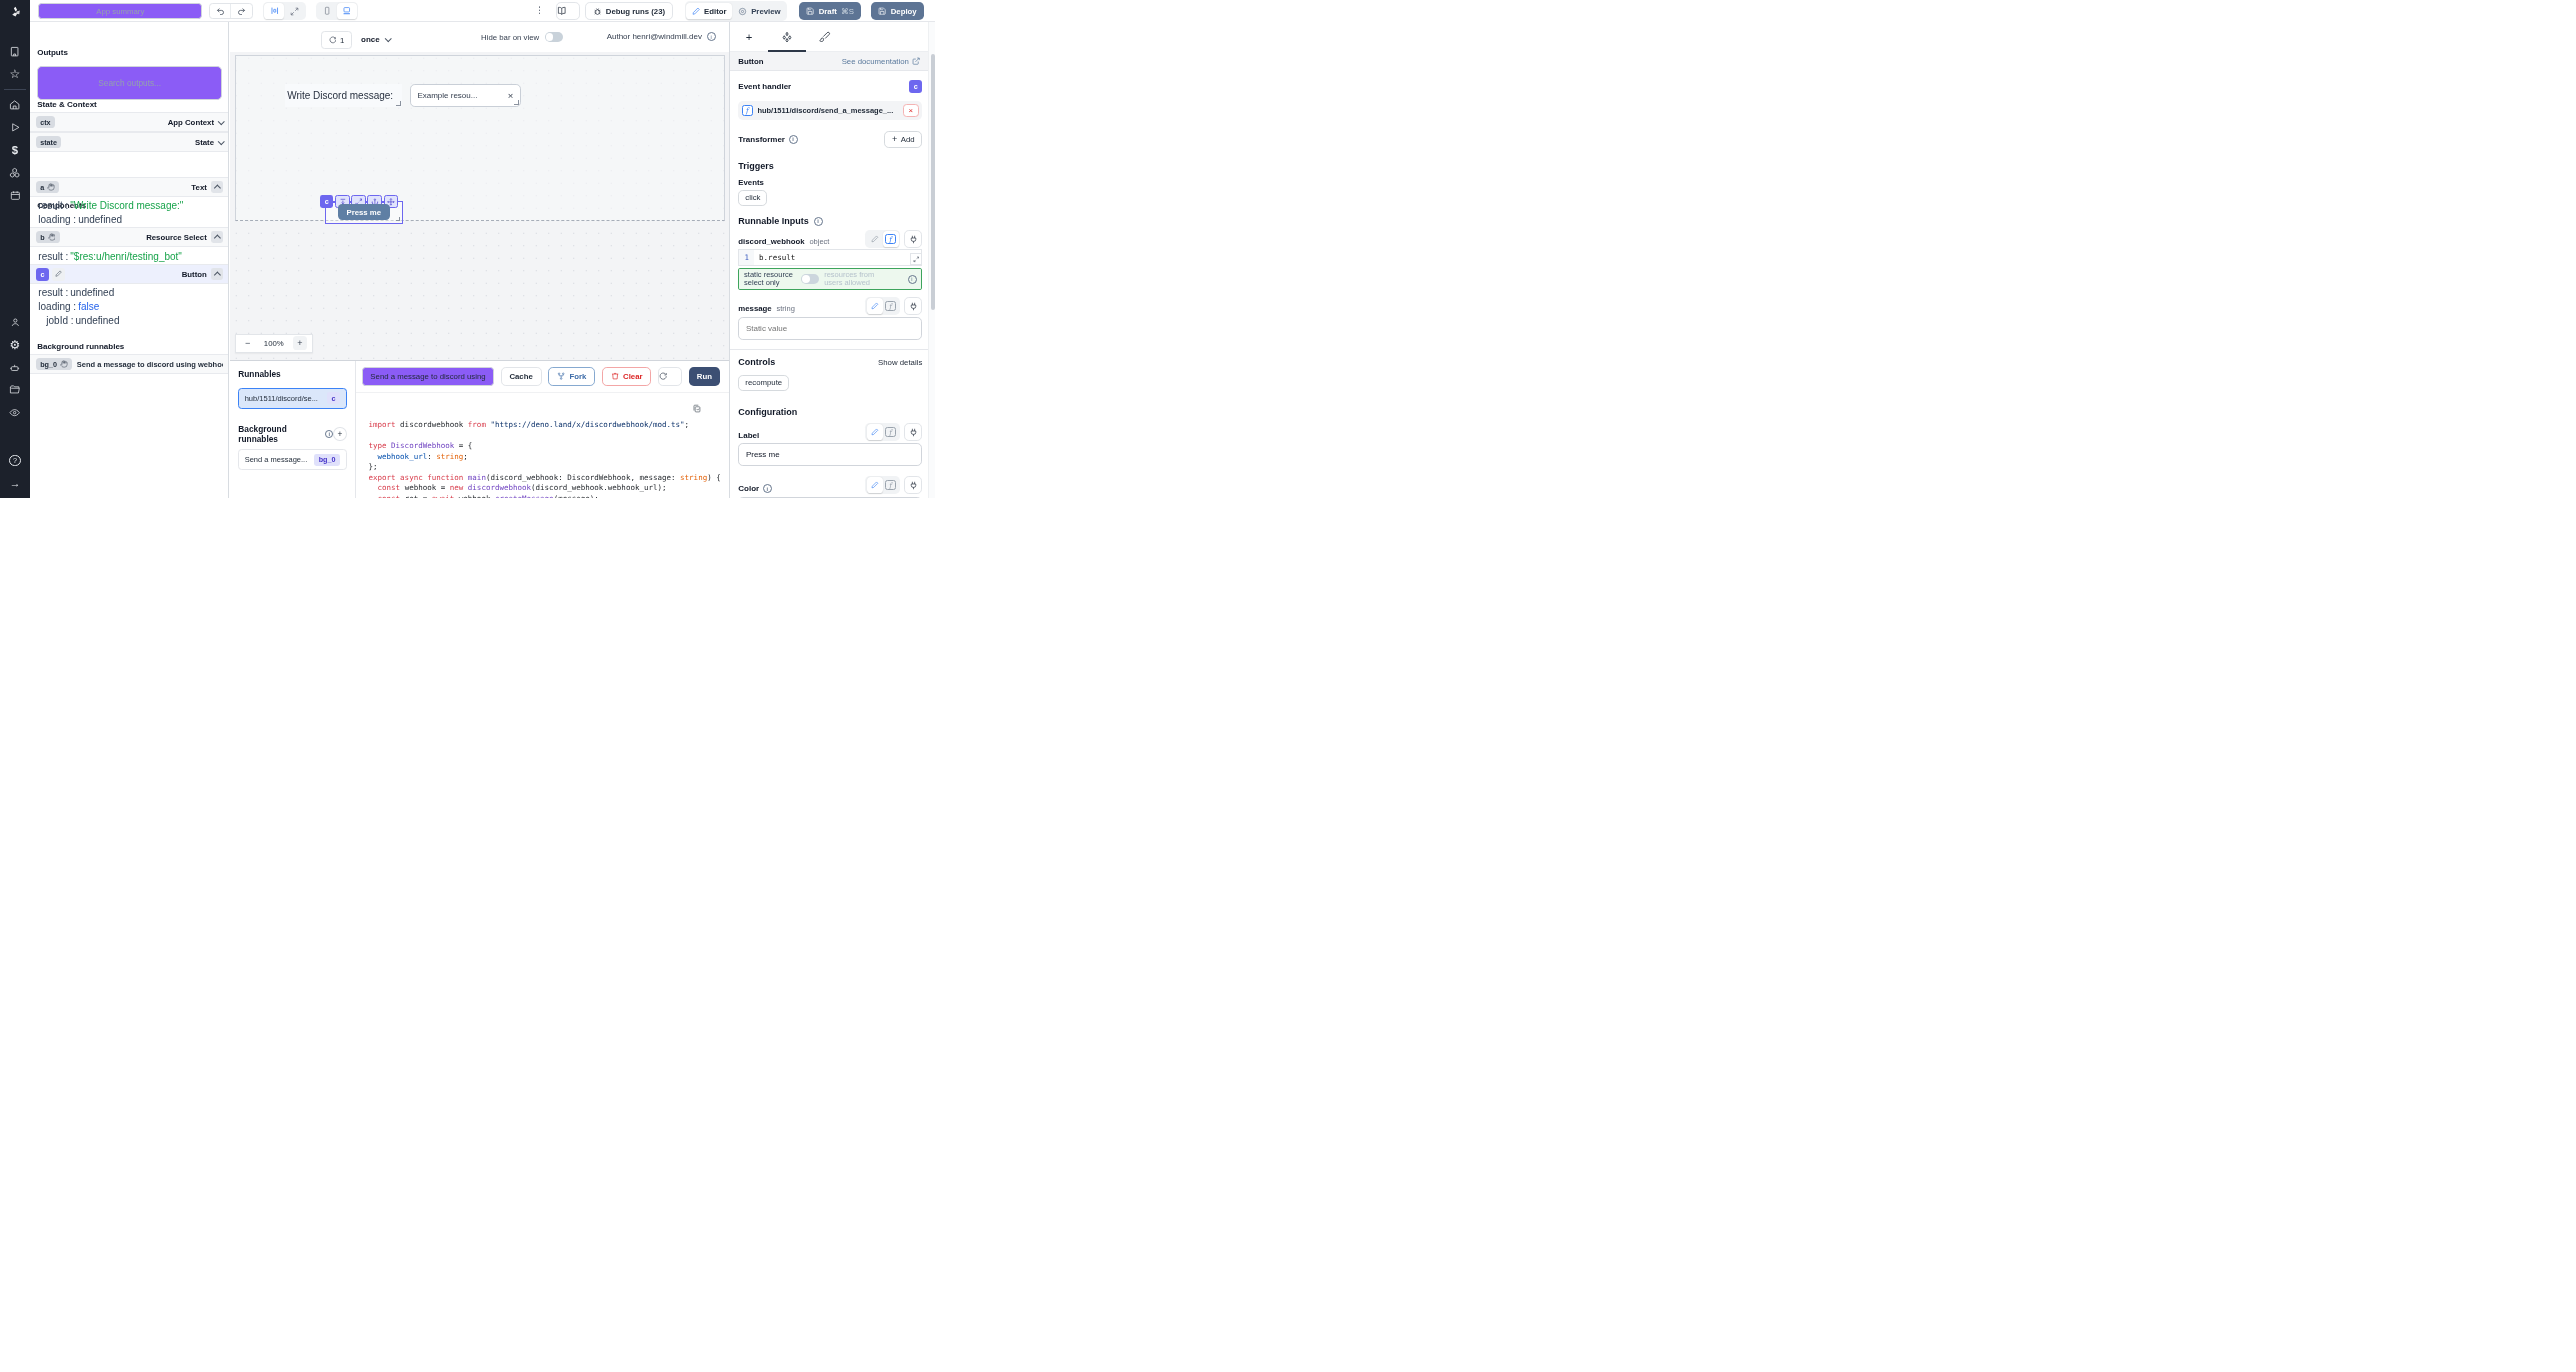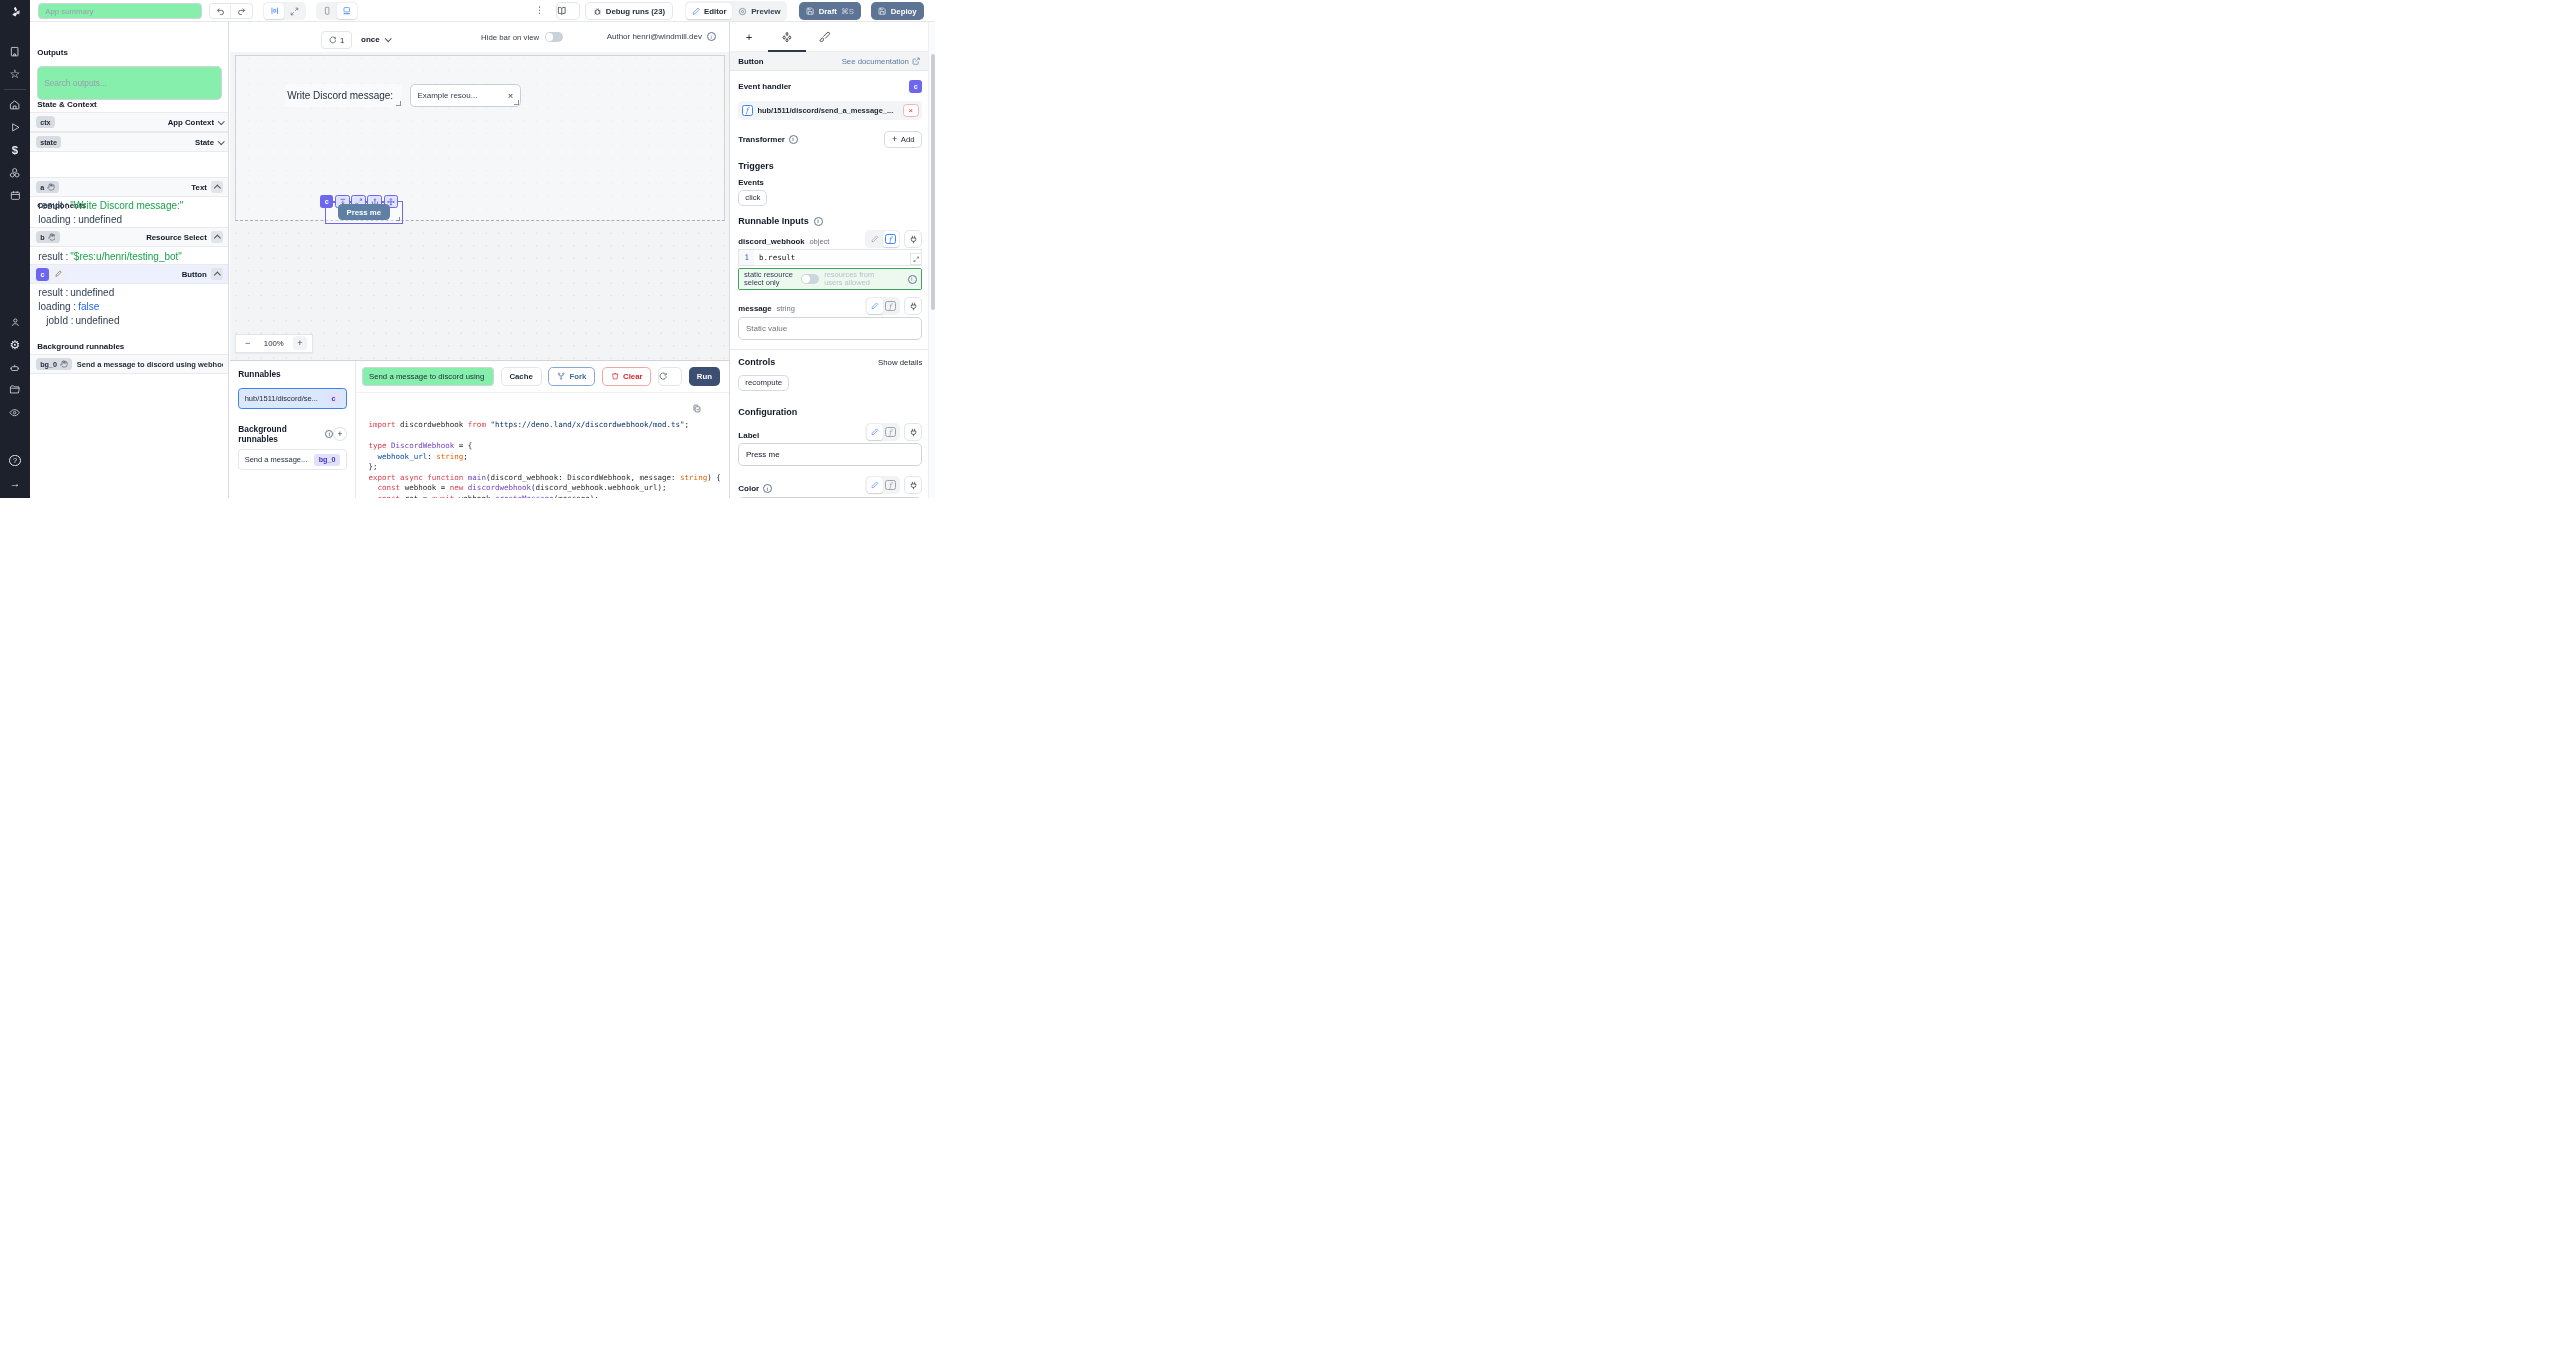--- a/index.html
+++ b/index.html
@@ -12,21 +12,21 @@
   
   .sidebar { position:absolute; left:0; top:0; width:30px; height:498px; background:#1c212b; display:flex; flex-direction:column; align-items:center; }
   .sb-logo { width:30px; height:22px; display:flex; align-items:center; justify-content:center; }
   .sb-icons { display:flex; flex-direction:column; align-items:center; width:100%; color:#e7eaee; }
   .sb-ic { width:30px; height:22.7px; display:flex; align-items:center; justify-content:center; cursor:pointer; font-size:10px; }
   .sb-div { width:21.5px; border-top:0.6px solid #3c4454; margin:3.6px 0; }
   .sb-gap { flex:1; }
 
   
   .topbar { position:absolute; left:30px; top:0; width:905px; height:22px; background:#fff; border-bottom:0.6px solid #e5e7eb; }
-  .inp { border:0.6px solid #d1d5db; border-radius:3.6px; background:#86efac; font-family:"Liberation Sans",sans-serif; font-size:7.8px; color:#1f2937; padding:0 6px; outline:none; }
+  .inp { border:0.6px solid #d1d5db; border-radius:3.6px; background:#8b5cf6; font-family:"Liberation Sans",sans-serif; font-size:7.8px; color:#1f2937; padding:0 6px; outline:none;text-align:center; }
   .inp::placeholder { color:#94a0ae; }
   .tb-group { position:absolute; top:1.8px; height:18.5px; background:#f1f3f5; border-radius:4.8px; display:flex; align-items:center; padding:1.2px; gap:0.6px; }
   .tb-gbtn { height:16px; border-radius:3.6px; display:flex; align-items:center; justify-content:center; padding:0 5.4px; color:#6b7280; cursor:pointer; }
   .tb-gbtn.active { background:#fff; box-shadow:0 0.6px 1.2px rgba(0,0,0,.12); color:#3b82f6; }
   .tb-btn { position:absolute; top:1.8px; height:18.5px; border:0.6px solid #e2e5e9; border-radius:4.8px; background:#fff; display:flex; align-items:center; gap:4.2px; padding:0 6.6px; font-weight:700; font-size:7.8px; color:#1f2937; cursor:pointer; }
   .tb-solid { position:absolute; top:1.8px; height:18.5px; border-radius:4.8px; background:#5d7494; color:#fff; display:flex; align-items:center; gap:4.2px; padding:0 7.2px; font-weight:700; font-size:7.8px; cursor:pointer; }
   .undoredo { position:absolute; left:179px; top:3px; height:16px; border:0.6px solid #e2e5e9; border-radius:3.6px; background:#fff; display:flex; }
   .undoredo span { width:21px; display:flex; align-items:center; justify-content:center; color:#374151; cursor:pointer; }
   .undoredo span:first-child { border-right:0.6px solid #e9ecef; }
 

